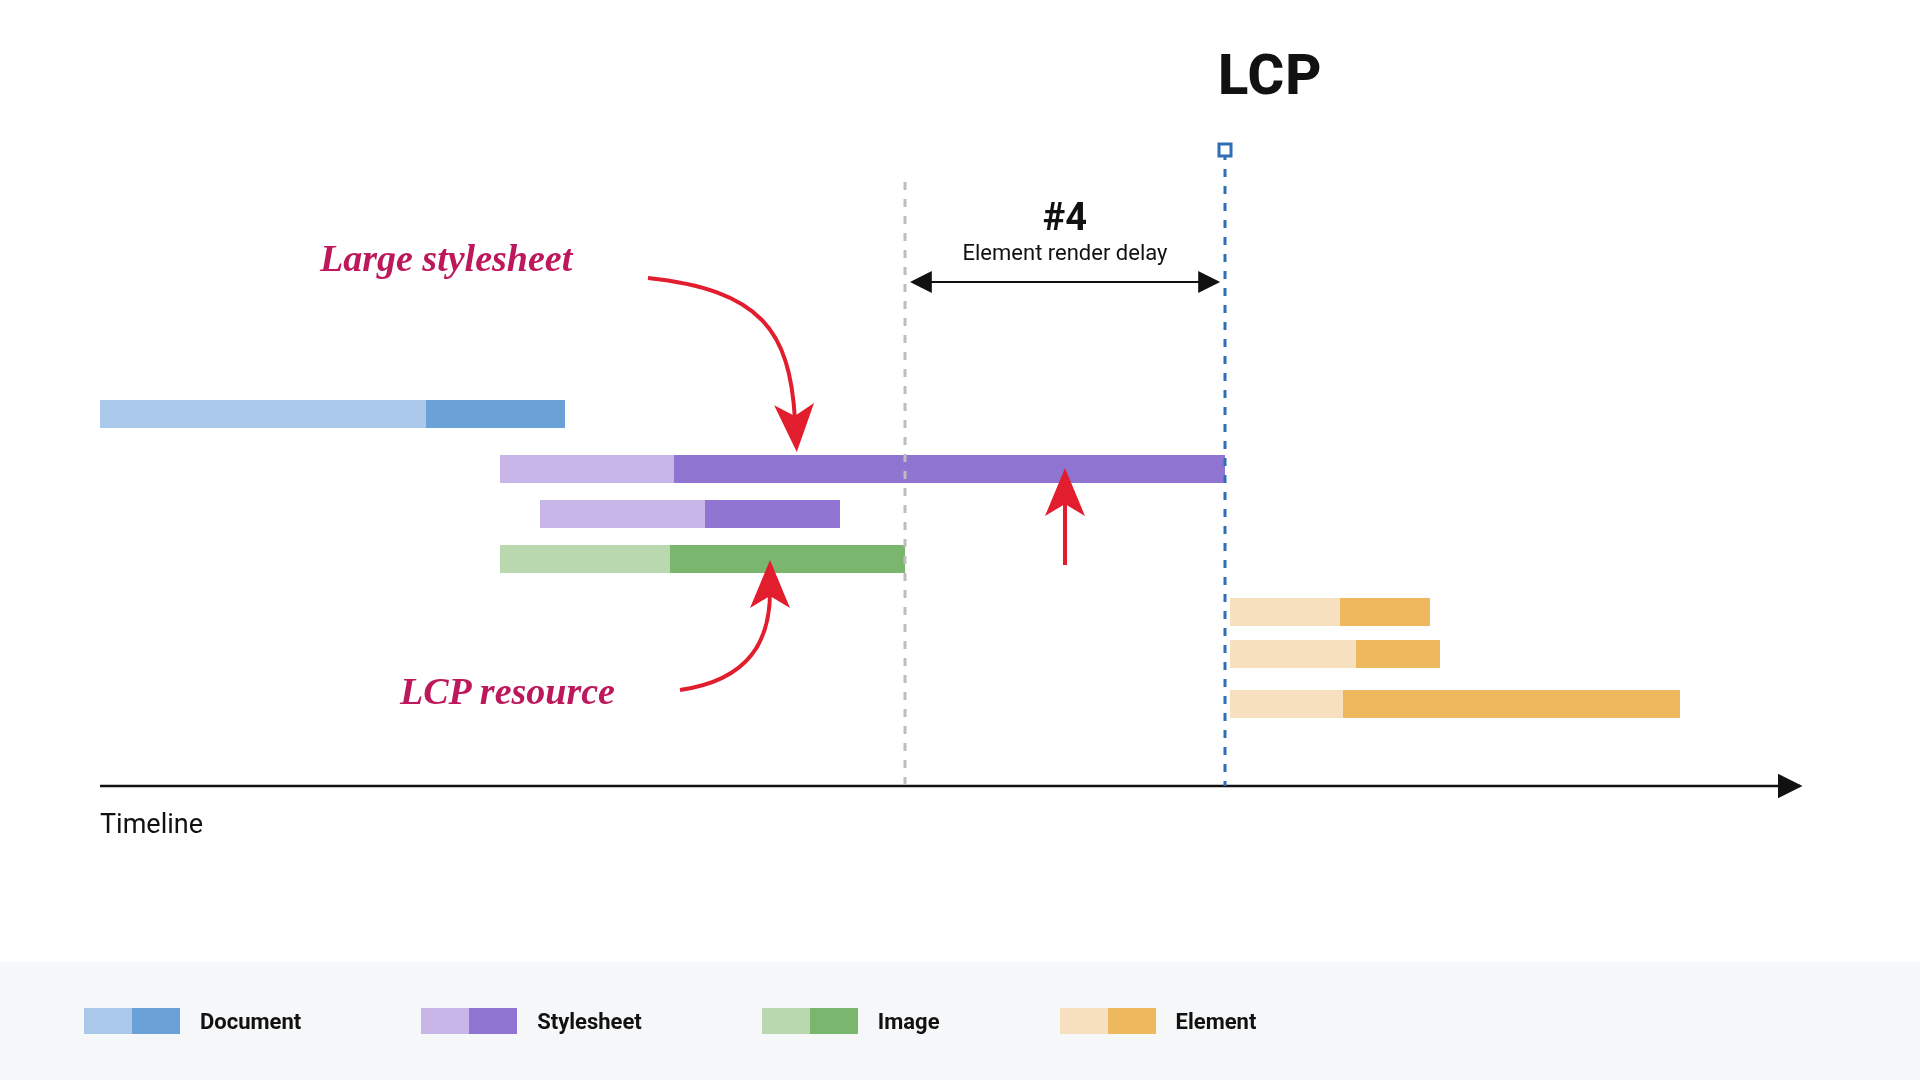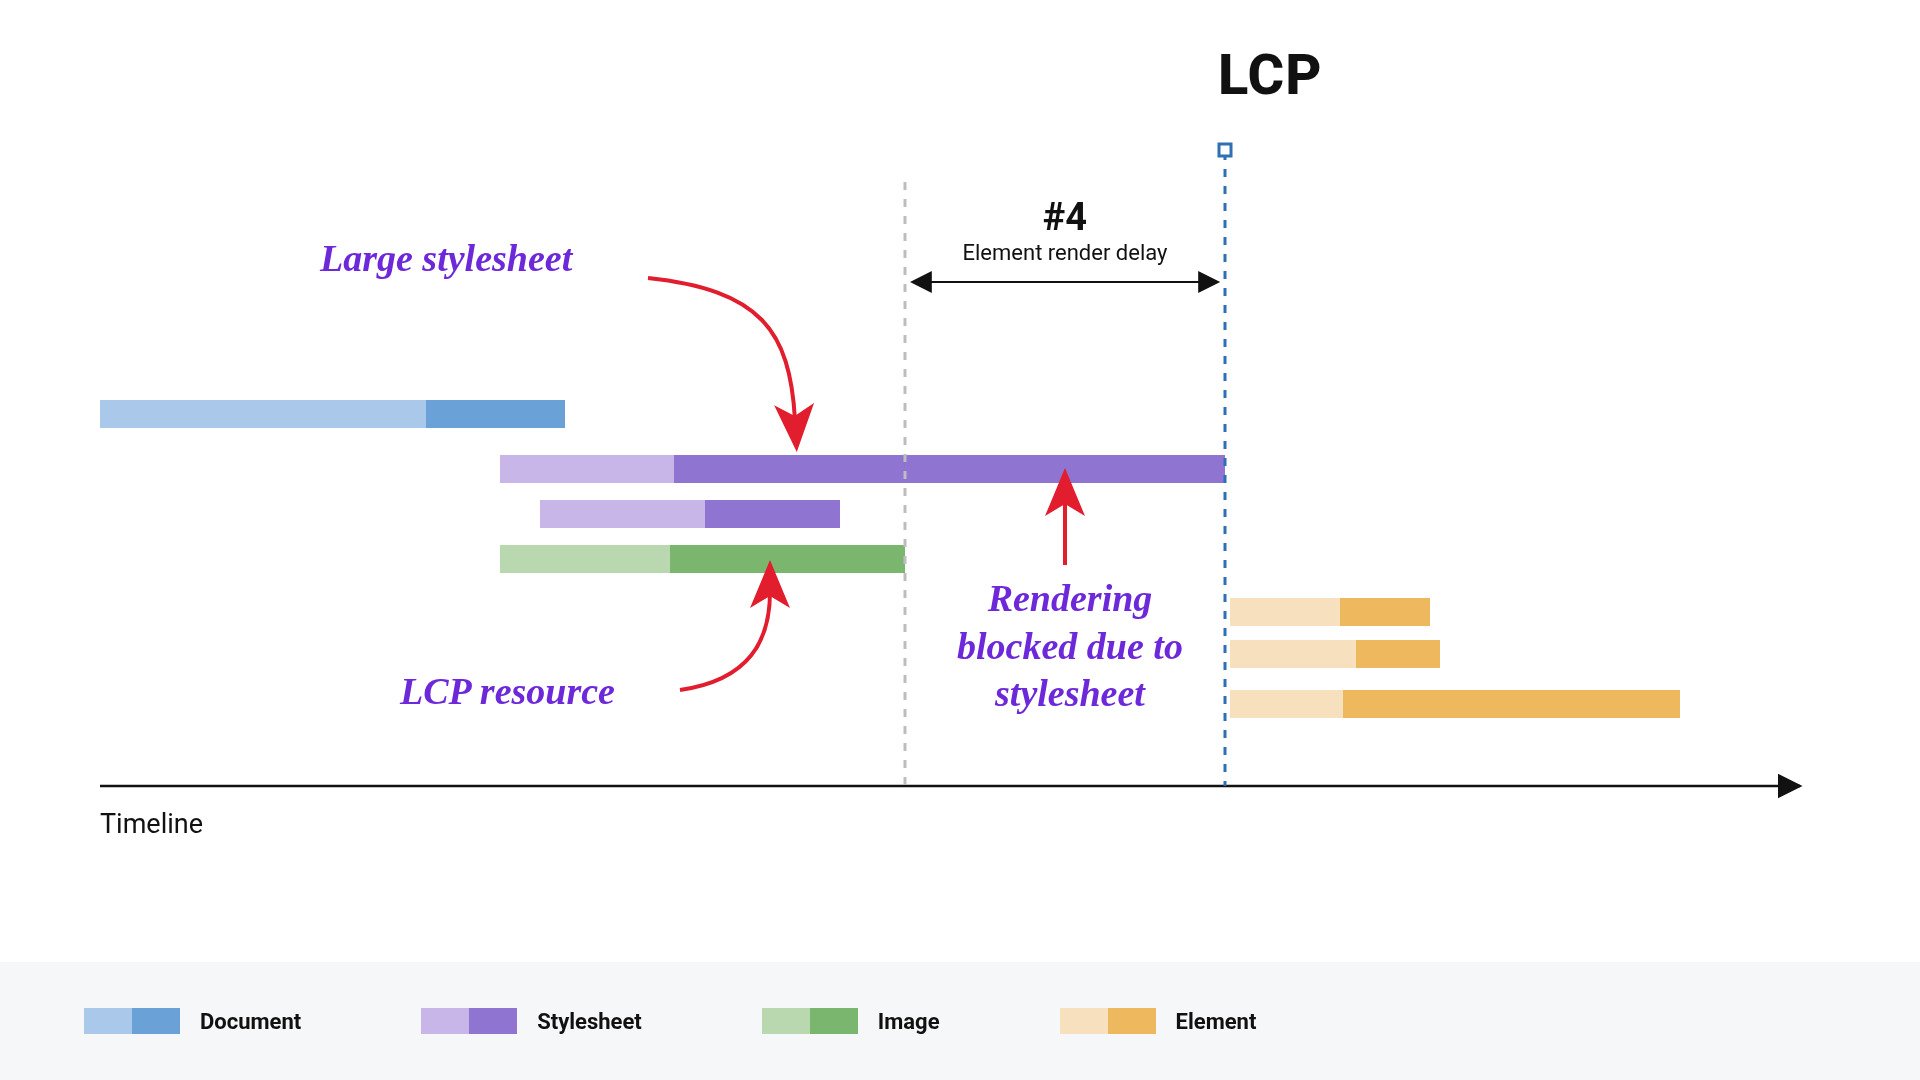--- a/index.html
+++ b/index.html
@@ -42,21 +42,21 @@
     position: absolute;
     font-size: 22px;
     color: #111;
     text-align: center;
   }
   .annotation {
     position: absolute;
     font-family: 'Comic Sans MS', 'Segoe Script', cursive;
     font-style: italic;
     font-weight: 600;
-    color: #6d28d9;
+    color: #be185d;
     font-size: 38px;
     line-height: 1.25;
     text-align: center;
   }
   .timeline-label {
     position: absolute;
     font-size: 27px;
     color: #111;
   }
   .legend {
@@ -96,23 +96,20 @@
 
   <div class="lcp-title" style="left:1170px;margin-left:48px;">LCP</div>
 
   <div class="hash-title" style="left:905px; width:320px; top:195px;">#4</div>
   <div class="hash-sub" style="left:905px; width:320px; top:240px;">Element render delay</div>
 
   <div class="annotation" style="left:320px; top:235px; text-align:left;">Large stylesheet</div>
 
   <div class="annotation" style="left:400px; top:668px; text-align:center;">LCP resource</div>
 
-  <div class="annotation" style="left:940px; top:575px; width:260px; white-space:pre-line;">Rendering
-blocked due to
-stylesheet</div>
 
   <div id="bars">
       <div class="bar" style="left: 100px; top: 400px; width: 465px;">
         <div class="light" style="width: 70%; background: rgb(169, 200, 234);"></div>
         <div class="dark" style="width: 30%; background: rgb(106, 162, 216);"></div>
       </div>
       <div class="bar" style="left: 500px; top: 455px; width: 725px;">
         <div class="light" style="width: 24%; background: rgb(200, 182, 232);"></div>
         <div class="dark" style="width: 76%; background: rgb(143, 117, 209);"></div>
       </div>

